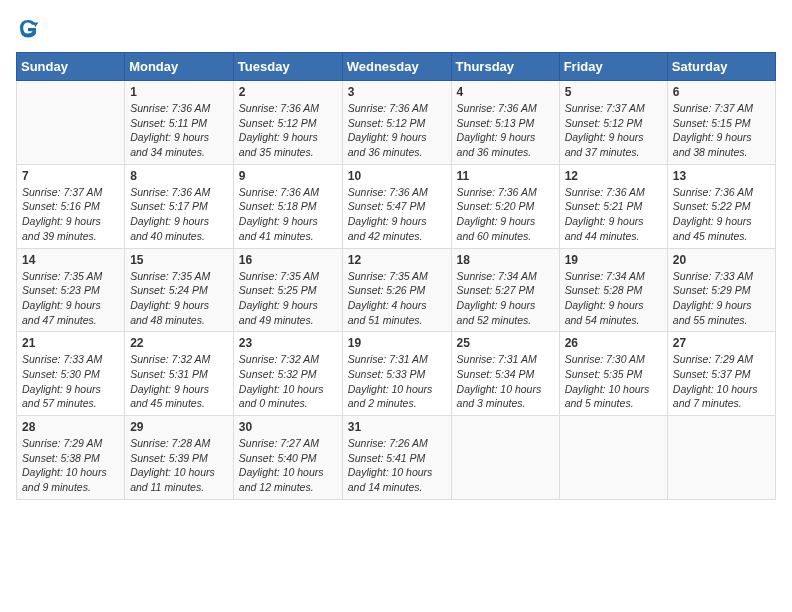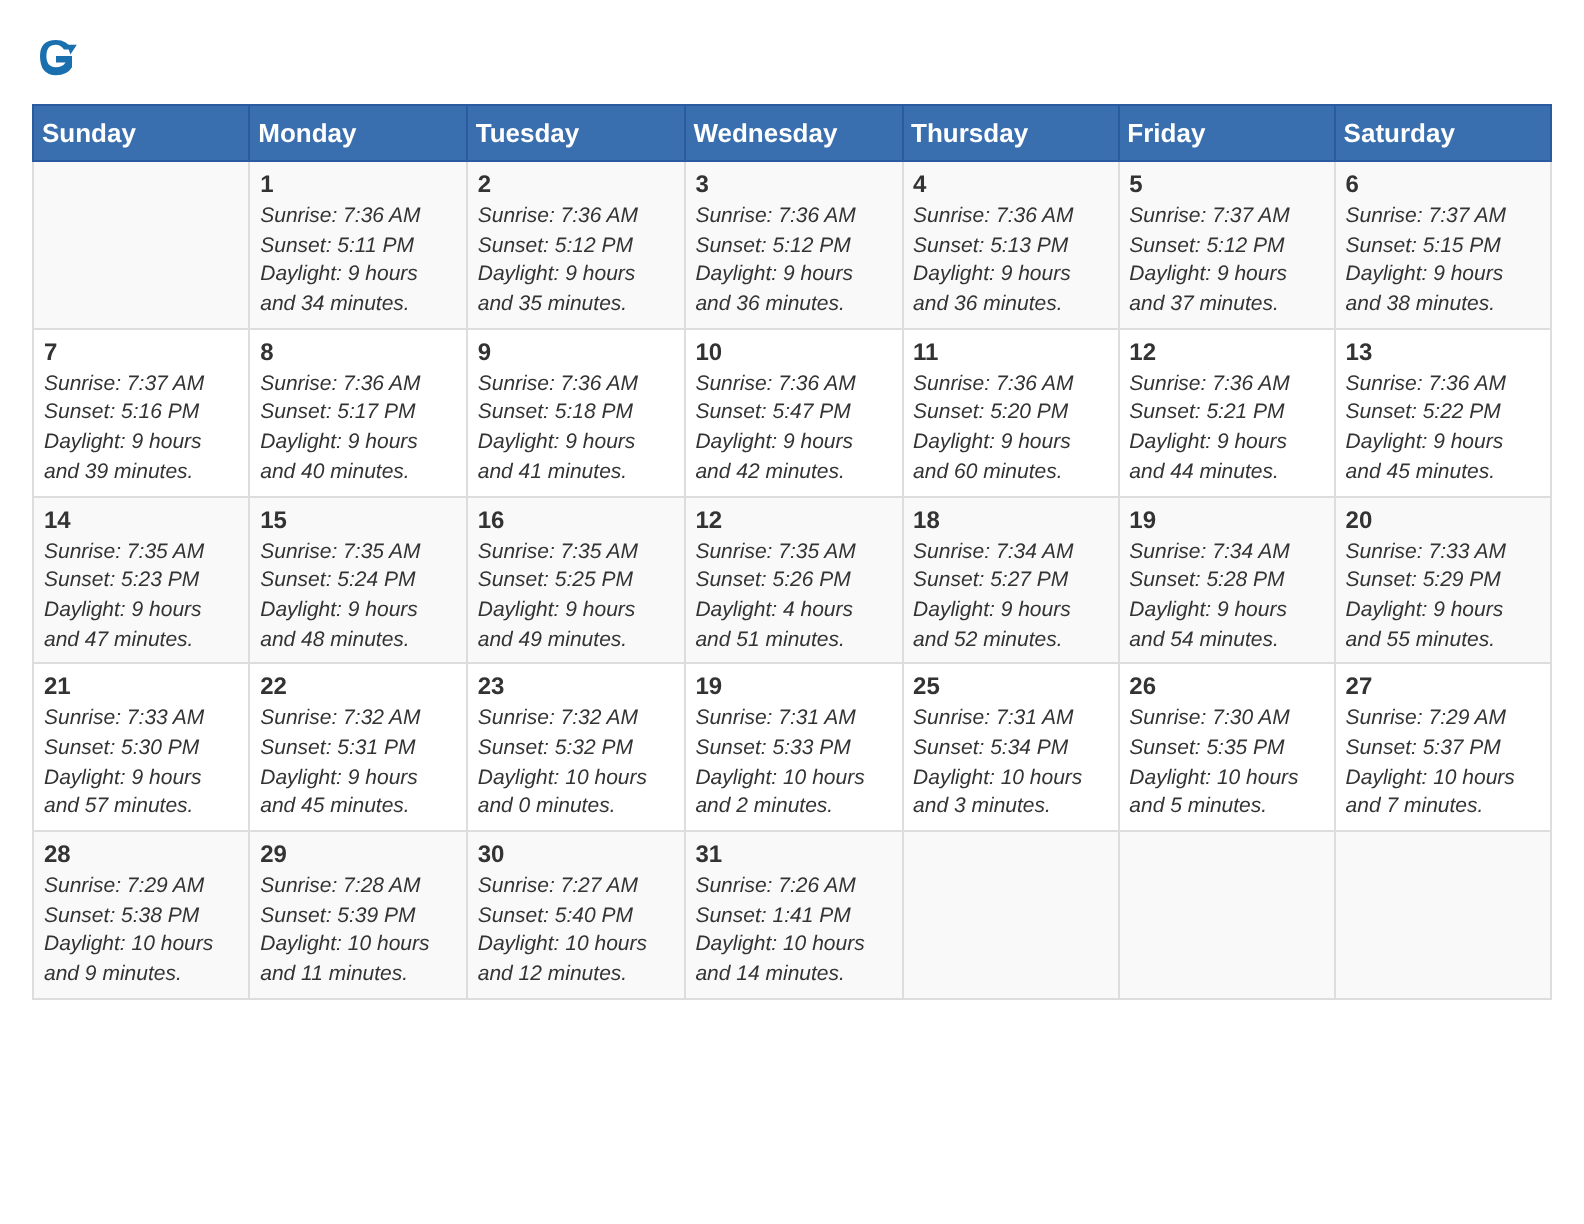--- a/index.html
+++ b/index.html
@@ -249,20 +249,20 @@
         <td>
           <span class="day-number">29</span>
           <div class="cell-content"><span>Sunrise: 7:28 AM</span><br><span>Sunset: 5:39 PM</span><br><span>Daylight: 10 hours and 11 minutes.</span></div>
         </td>
         <td>
           <span class="day-number">30</span>
           <div class="cell-content"><span>Sunrise: 7:27 AM</span><br><span>Sunset: 5:40 PM</span><br><span>Daylight: 10 hours and 12 minutes.</span></div>
         </td>
         <td>
           <span class="day-number">31</span>
-          <div class="cell-content"><span>Sunrise: 7:26 AM</span><br><span>Sunset: 1:41 PM</span><br><span>Daylight: 10 hours and 14 minutes.</span></div>
+          <div class="cell-content"><span>Sunrise: 7:26 AM</span><br><span>Sunset: 5:41 PM</span><br><span>Daylight: 10 hours and 14 minutes.</span></div>
         </td>
         <td class="empty-cell"></td>
         <td class="empty-cell"></td>
         <td class="empty-cell"></td>
       </tr>
     </tbody>
 </table>
 
 </body></html>

